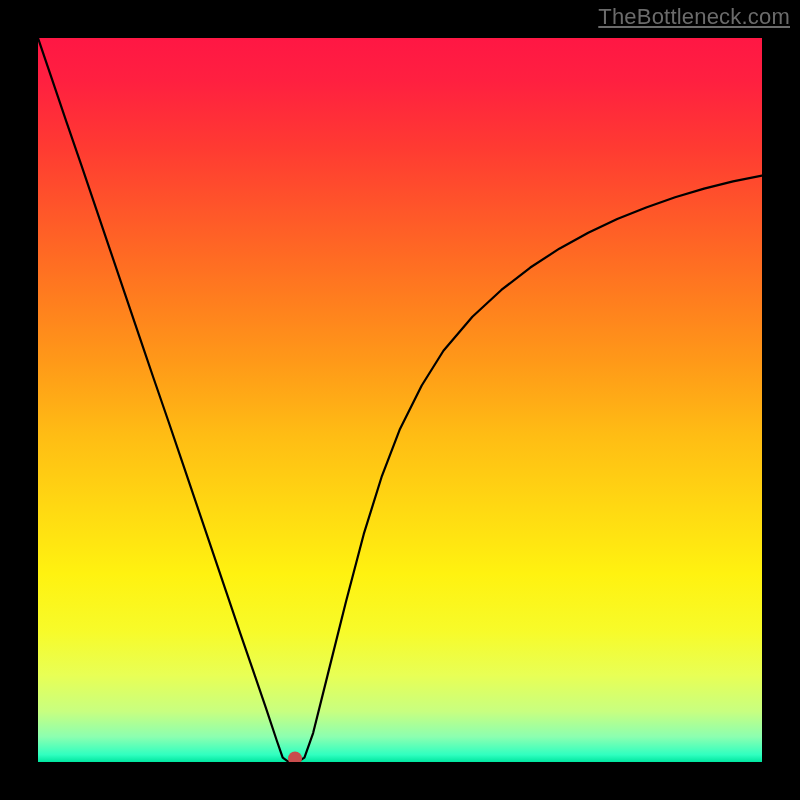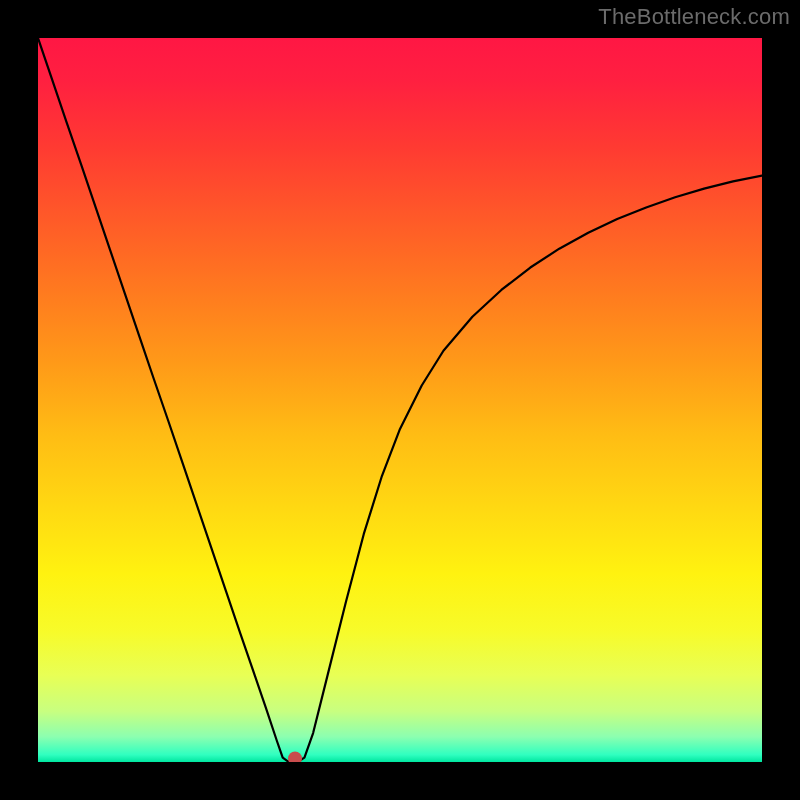--- a/index.html
+++ b/index.html
@@ -14,20 +14,21 @@
   }
   .attribution {
     position: absolute;
     top: 4px;
     right: 10px;
     color: #6b6b6b;
     font-size: 22px;
     font-weight: 500;
     letter-spacing: 0.2px;
     z-index: 10;
+    text-decoration: underline;
   }
   .frame {
     position: absolute;
     left: 38px;
     top: 38px;
     width: 724px;
     height: 724px;
     background: #000;
   }
   .plot {

